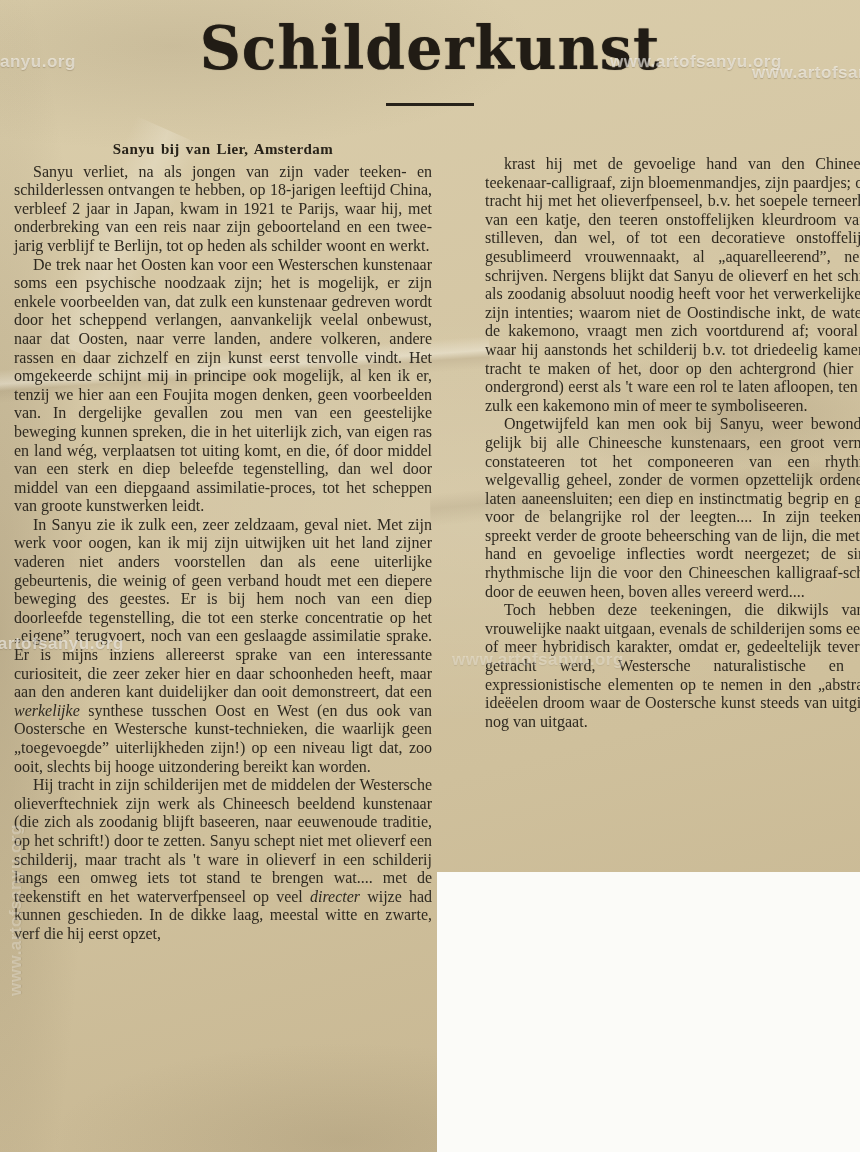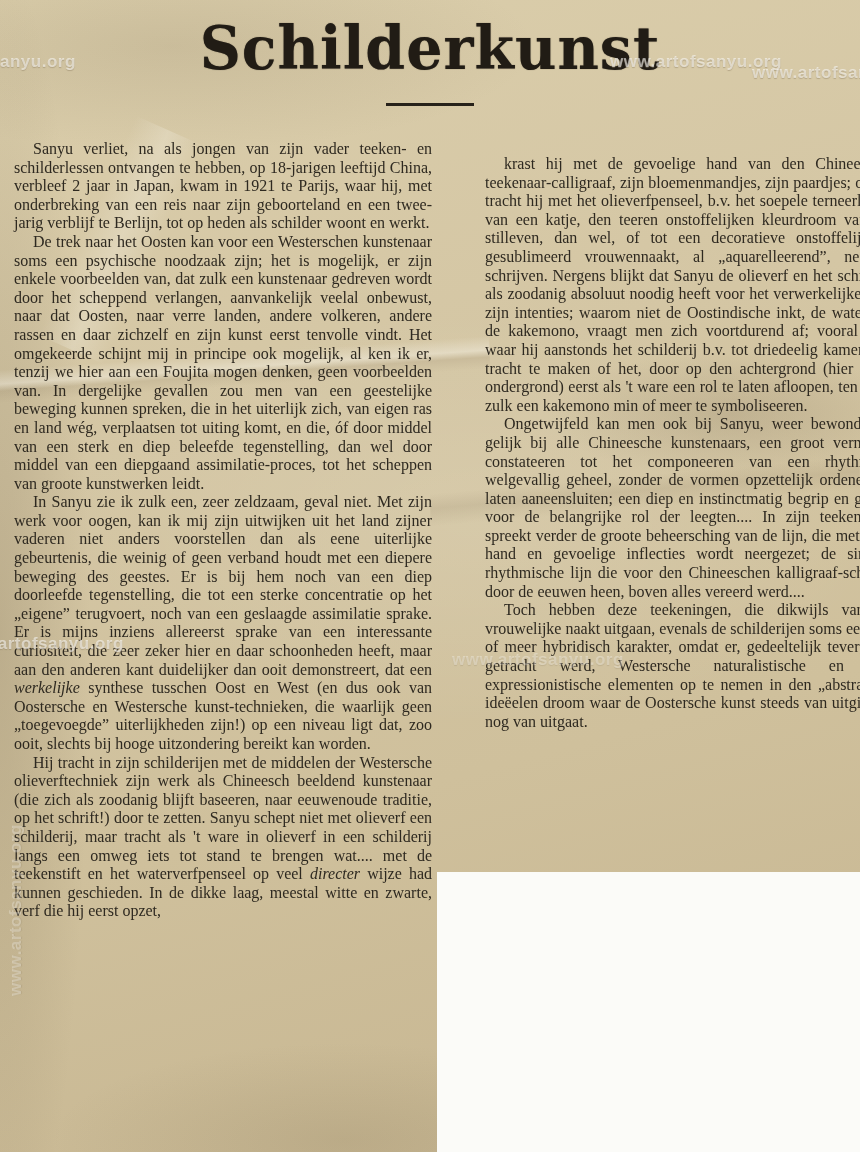--- a/index.html
+++ b/index.html
@@ -78,20 +78,21 @@
     <div class="crease crease1"></div>
     <div class="crease crease2"></div>
     <div class="crease crease3"></div>
 
     <div class="title-wrap">
       <h1 class="title">Schilderkunst</h1>
     </div>
     <div class="rule"></div>
 
     <div class="col col-left">
+      <div class="subtitle">Sanyu bij van Lier, Amsterdam</div>
       <div>
           <p>Sanyu verliet, na als jongen van zijn vader teeken- en schilderlessen ontvangen te hebben, op 18-jarigen leeftijd China, verbleef 2 jaar in Japan, kwam in 1921 te Parijs, waar hij, met onderbreking van een reis naar zijn geboorteland en een twee-jarig verblijf te Berlijn, tot op heden als schilder woont en werkt.</p>
           <p>De trek naar het Oosten kan voor een Westerschen kunstenaar soms een psychische noodzaak zijn; het is mogelijk, er zijn enkele voorbeelden van, dat zulk een kunstenaar gedreven wordt door het scheppend verlangen, aanvankelijk veelal onbewust, naar dat Oosten, naar verre landen, andere volkeren, andere rassen en daar zichzelf en zijn kunst eerst tenvolle vindt. Het omgekeerde schijnt mij in principe ook mogelijk, al ken ik er, tenzij we hier aan een Foujita mogen denken, geen voorbeelden van. In dergelijke gevallen zou men van een geestelijke beweging kunnen spreken, die in het uiterlijk zich, van eigen ras en land wég, verplaatsen tot uiting komt, en die, óf door middel van een sterk en diep beleefde tegenstelling, dan wel door middel van een diepgaand assimilatie-proces, tot het scheppen van groote kunstwerken leidt.</p>
           <p>In Sanyu zie ik zulk een, zeer zeldzaam, geval niet. Met zijn werk voor oogen, kan ik mij zijn uitwijken uit het land zijner vaderen niet anders voorstellen dan als eene uiterlijke gebeurtenis, die weinig of geen verband houdt met een diepere beweging des geestes. Er is bij hem noch van een diep doorleefde tegenstelling, die tot een sterke concentratie op het „eigene” terugvoert, noch van een geslaagde assimilatie sprake. Er is mijns inziens allereerst sprake van een interessante curiositeit, die zeer zeker hier en daar schoonheden heeft, maar aan den anderen kant duidelijker dan ooit demonstreert, dat een <em>werkelijke</em> synthese tusschen Oost en West (en dus ook van Oostersche en Westersche kunst-technieken, die waarlijk geen „toegevoegde” uiterlijkheden zijn!) op een niveau ligt dat, zoo ooit, slechts bij hooge uitzondering bereikt kan worden.</p>
           <p>Hij tracht in zijn schilderijen met de middelen der Westersche olieverftechniek zijn werk als Chineesch beeldend kunstenaar (die zich als zoodanig blijft baseeren, naar eeuwenoude traditie, op het schrift!) door te zetten. Sanyu schept niet met olieverf een schilderij, maar tracht als 't ware in olieverf in een schilderij langs een omweg iets tot stand te brengen wat.... met de teekenstift en het waterverfpenseel op veel <em>directer</em> wijze had kunnen geschieden. In de dikke laag, meestal witte en zwarte, verf die hij eerst opzet,</p>
         </div>
     </div>
 
     <div class="col col-right">
         <p>krast hij met de gevoelige hand van den Chineeschen teekenaar-calligraaf, zijn bloemenmandjes, zijn paardjes; of ook tracht hij met het olieverfpenseel, b.v. het soepele terneerliggen van een katje, den teeren onstoffelijken kleurdroom van een stilleven, dan wel, of tot een decoratieve onstoffelijkheid gesublimeerd vrouwennaakt, al „aquarelleerend”, neer te schrijven. Nergens blijkt dat Sanyu de olieverf en het schilderij als zoodanig absoluut noodig heeft voor het verwerkelijken van zijn intenties; waarom niet de Oostindische inkt, de waterverf, de kakemono, vraagt men zich voortdurend af; vooral daar, waar hij aanstonds het schilderij b.v. tot driedeelig kamerschut tracht te maken of het, door op den achtergrond (hier beter: ondergrond) eerst als 't ware een rol te laten afloopen, ten einde zulk een kakemono min of meer te symboliseeren.</p>

